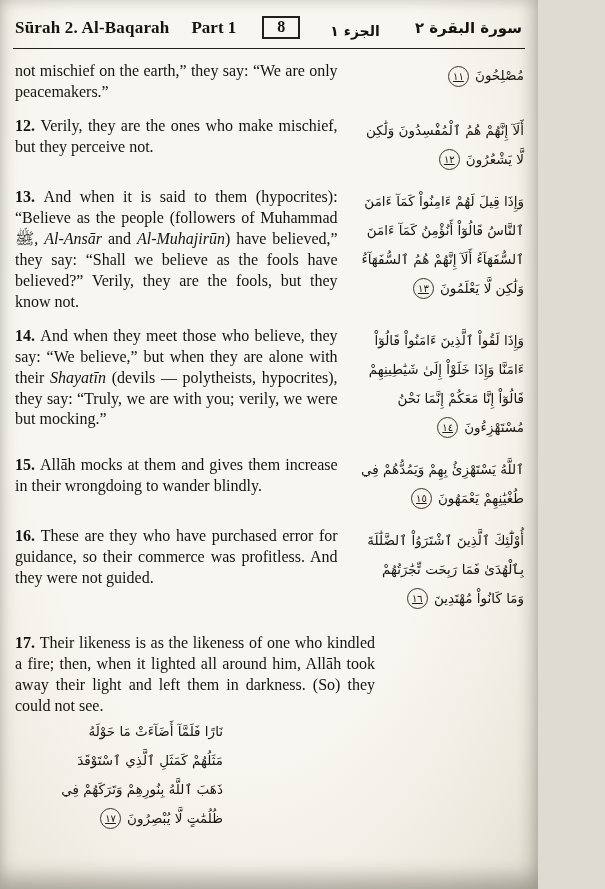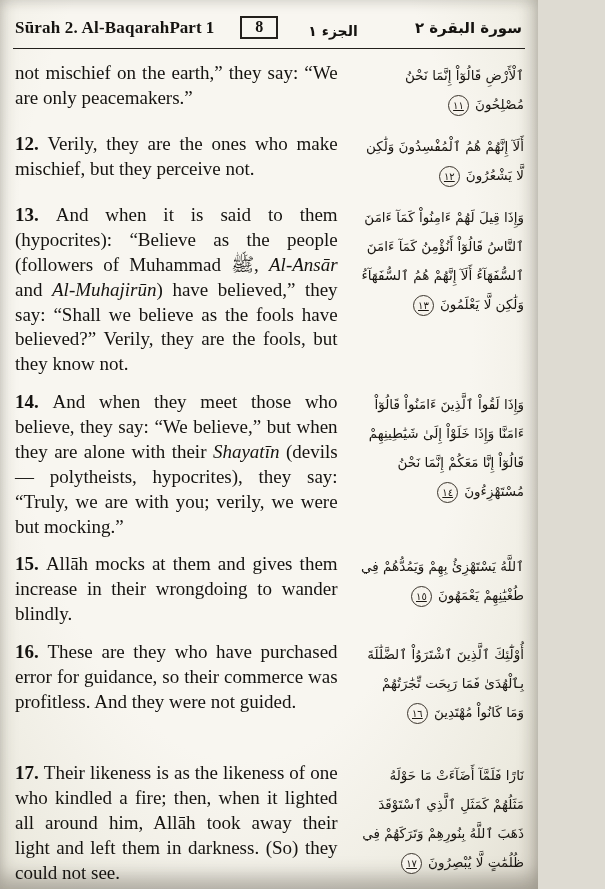--- a/index.html
+++ b/index.html
@@ -23,21 +23,21 @@
   }
   
   .header {
     display: flex;
     align-items: center;
     padding: 16px 16px 4px 15px;
     font-size: 17px;
     font-weight: bold;
   }
   .header .title { letter-spacing: 0.2px; }
-  .header .part { }
+  .header .part { margin-left: 22px; }
   .page-number-box {
     margin-left: 26px;
     border: 2px solid #23201c;
     padding: 0 13px 1px 13px;
     font-size: 16px;
     font-weight: bold;
     background: #f8f6f0;
   }
   .header .juz {
     margin-left: 30px;
@@ -61,25 +61,25 @@
   
   .content {
     padding: 12px 14px 0 15px;
   }
   .verse-row {
     display: flex;
     justify-content: space-between;
     align-items: flex-start;
     margin-bottom: 13px;
   }
-  .verse-row:last-child { margin-top: 34px; }
+  .verse-row:last-child { margin-top: 20px; flex-direction: column; }
   .english {
     width: 360px;
     margin: 0;
-    font-size: 19px;
+    font-size: 16px;
     line-height: 1.31;
     text-align: justify;
   }
   .english .bold { font-weight: bold; }
   .english .italic { font-style: italic; }
   .arabic {
     width: 208px;
     direction: rtl;
     text-align: right;
     font-family: "DejaVu Sans", sans-serif;
@@ -114,21 +114,20 @@
     <span class="juz" dir="rtl">الجزء ١</span>
     <span class="surah" dir="rtl">سورة البقرة ٢</span>
   </div>
 
   <hr class="header-rule">
 
   <div class="content" id="verses">
       <div class="verse-row">
         <p class="english"><span>not mischief on the earth,” they say: “We are only peacemakers.”</span></p>
         <div class="arabic" dir="rtl">
-          <div class="arabic-line">ٱلْأَرْضِ قَالُوٓاْ إِنَّمَا نَحْنُ</div>
           <div class="arabic-line">مُصْلِحُونَ<span class="verse-marker">١١</span></div>
         </div>
       </div>
       <div class="verse-row">
         <p class="english"><span class="bold">12. </span><span>Verily, they are the ones who make mischief, but they perceive not.</span></p>
         <div class="arabic" dir="rtl">
           <div class="arabic-line">أَلَآ إِنَّهُمْ هُمُ ٱلْمُفْسِدُونَ وَلَٰكِن</div>
           <div class="arabic-line">لَّا يَشْعُرُونَ<span class="verse-marker">١٢</span></div>
         </div>
       </div>

